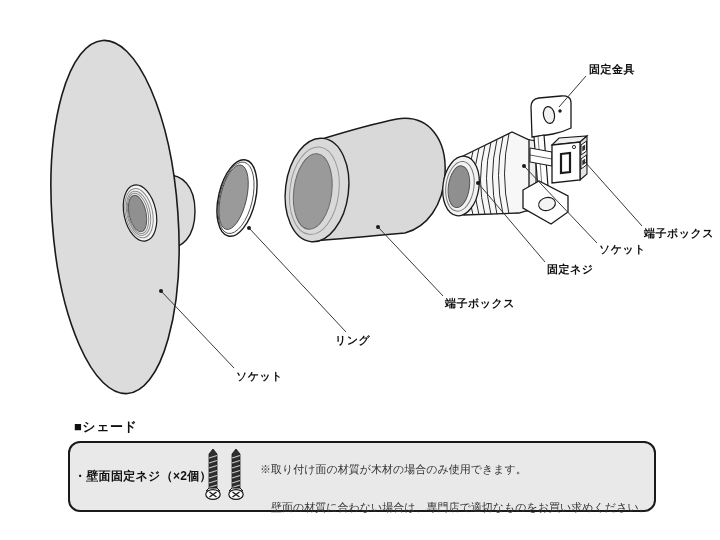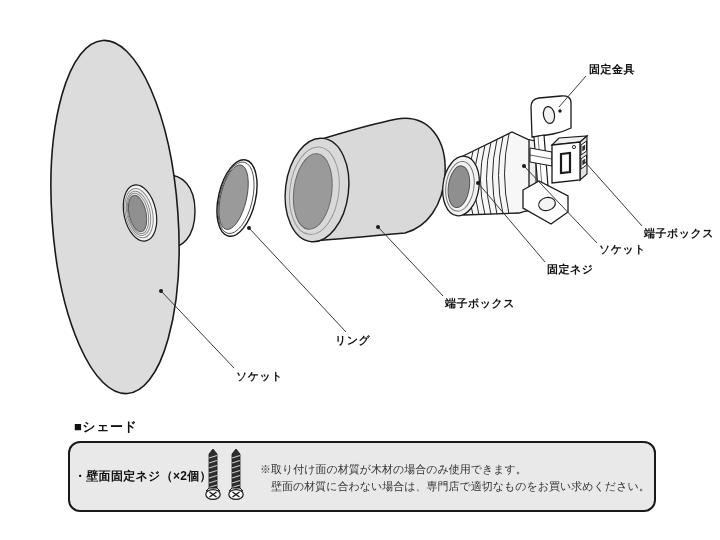--- a/index.html
+++ b/index.html
@@ -10,21 +10,21 @@
   .lbl{position:absolute;z-index:3;font-size:11px;font-weight:600;color:#101010;
        white-space:nowrap;letter-spacing:.5px;}
   .acc-heading{position:absolute;left:74px;top:418px;font-size:13px;font-weight:700;
        color:#101010;z-index:3;letter-spacing:.5px;}
   .acc-box{position:absolute;left:68px;top:441px;width:584px;height:67px;
        background:#e9e9e9;border:2.5px solid #1a1a1a;border-radius:12px;z-index:1;}
   .acc-item{position:absolute;left:74px;top:468px;font-size:12px;font-weight:700;
        color:#101010;z-index:3;white-space:nowrap;letter-spacing:.3px;}
   .acc-note{position:absolute;left:260px;top:461px;font-size:11px;font-weight:400;
        color:#333;z-index:3;line-height:17px;white-space:nowrap;font-family:Liberation Serif, serif;}
-  .acc-note .l2{margin-left:11px;}
+  .acc-note .l2{margin-left:11px;margin-top:21px;}
 </style>
 </head>
 <body>
 
 <div class="stage">
 
   <div class="acc-box"></div>
 
   <svg class="overlay" width="720" height="540" viewBox="0 0 720 540">
 

